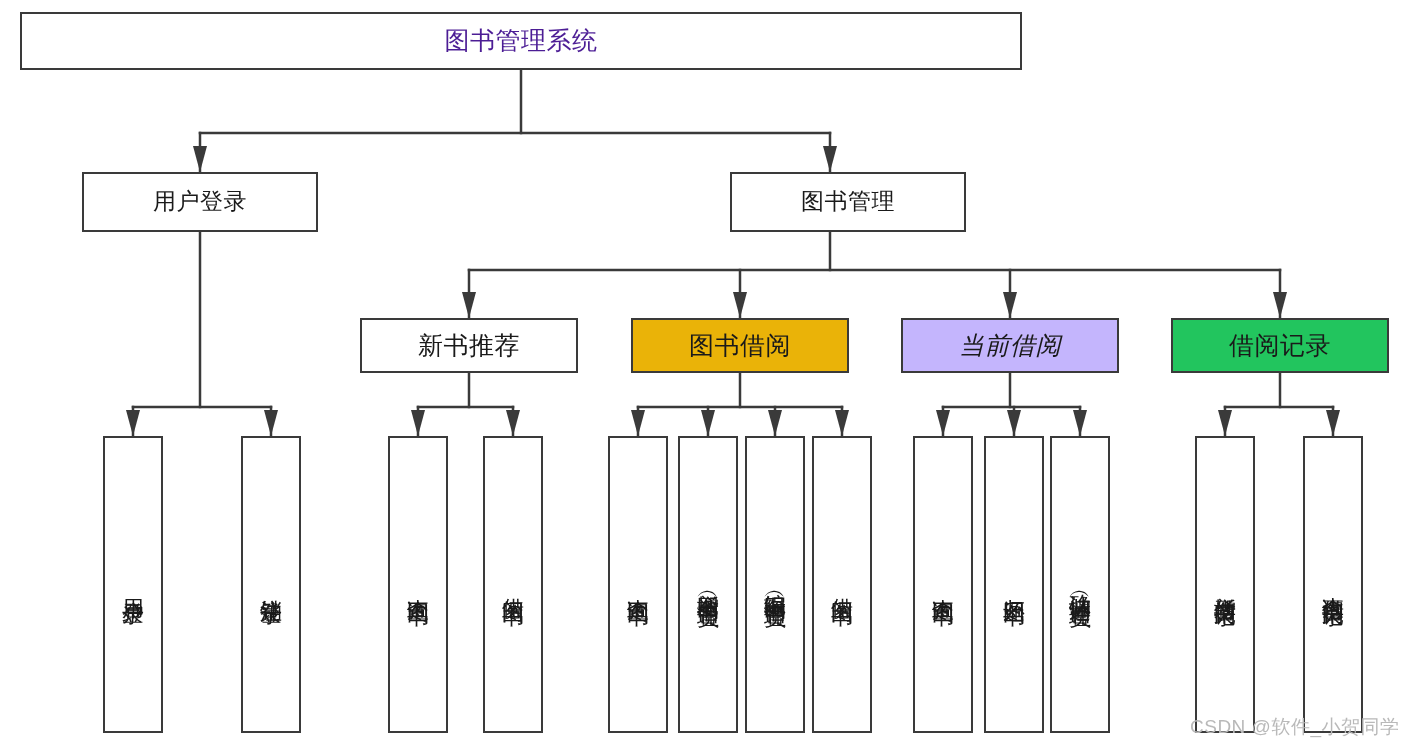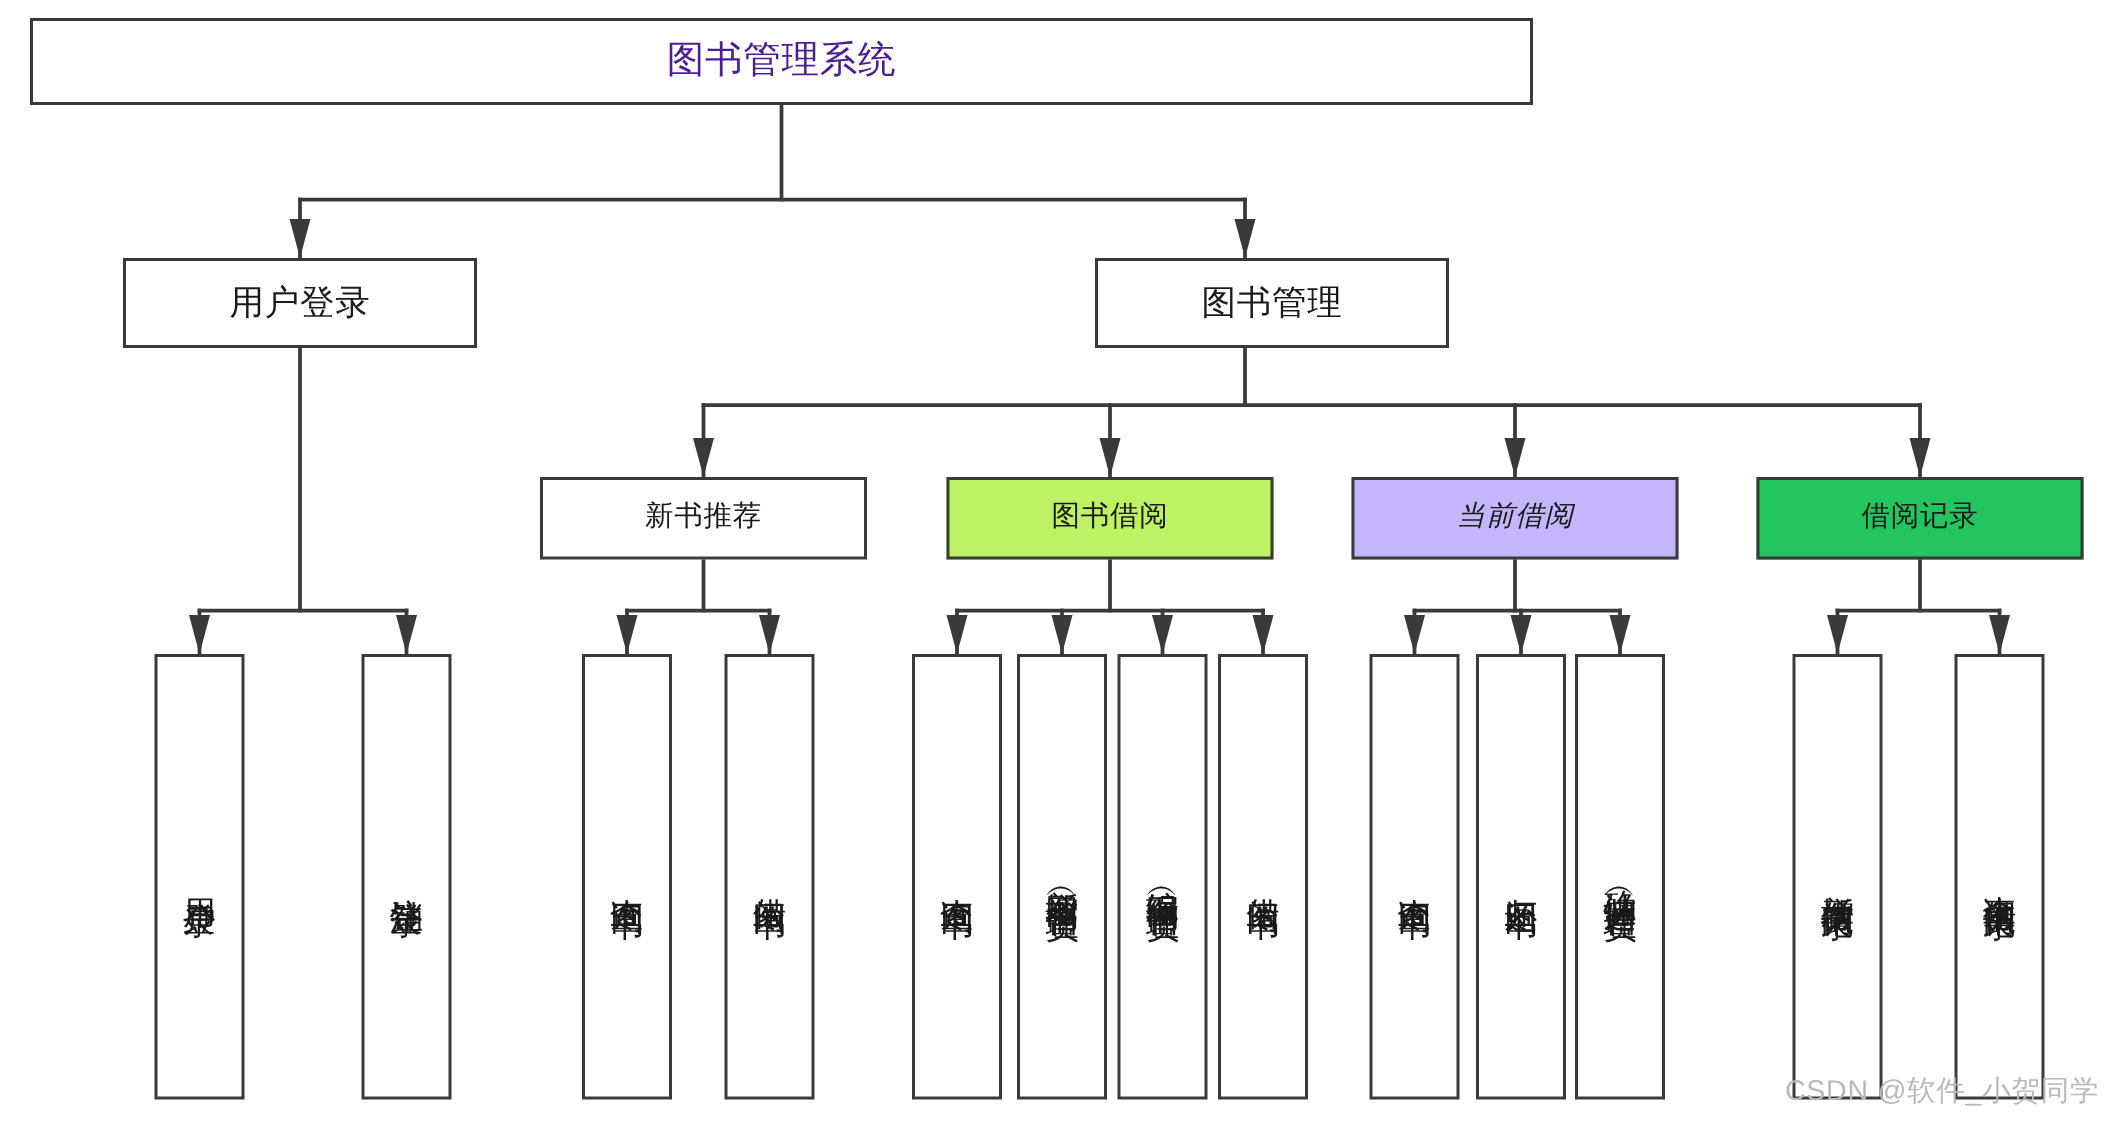--- a/index.html
+++ b/index.html
@@ -51,21 +51,21 @@
     white-space: pre;
   }
   .node.vertical .node-label {
     writing-mode: vertical-rl;
     text-orientation: upright;
     letter-spacing: 2px;
     line-height: 1.0;
   }
   .level-0 { font-size: 25px; }
   .level-1 { font-size: 23px; }
-  .level-2 { font-size: 19px; }
+  .level-2 { font-size: 25px; }
   .leaf    { font-size: 22px; }
   .watermark {
     position: absolute;
     color: #b9b9b9;
     font-size: 19px;
     letter-spacing: 0.5px;
     white-space: nowrap;
     user-select: none;
   }
 </style>
@@ -133,21 +133,21 @@
       </div>
       <div class="node horizontal level-1" style="left: 82px; top: 172px; width: 236px; height: 60px; border-color: rgb(58, 58, 58); background: rgb(255, 255, 255); color: rgb(26, 26, 26);">
         <span class="node-label">用户登录</span>
       </div>
       <div class="node horizontal level-1" style="left: 712px; top: 172px; width: 236px; height: 60px; border-color: rgb(58, 58, 58); background: rgb(255, 255, 255); color: rgb(26, 26, 26); margin-left: 18px;">
         <span class="node-label">图书管理</span>
       </div>
       <div class="node horizontal level-2" style="left: 360px; top: 318px; width: 218px; height: 55px; border-color: rgb(58, 58, 58); background: rgb(255, 255, 255); color: rgb(26, 26, 26);">
         <span class="node-label">新书推荐</span>
       </div>
-      <div class="node horizontal level-2" style="left: 631px; top: 318px; width: 218px; height: 55px; border-color: rgb(58, 58, 58); background: #bef264; color: rgb(26, 26, 26);">
+      <div class="node horizontal level-2" style="left: 631px; top: 318px; width: 218px; height: 55px; border-color: rgb(58, 58, 58); background: #eab308; color: rgb(26, 26, 26);">
         <span class="node-label">图书借阅</span>
       </div>
       <div class="node horizontal level-2" style="left: 901px; top: 318px; width: 218px; height: 55px; border-color: rgb(58, 58, 58); background: #c4b5fd; color: rgb(26, 26, 26); font-style: italic;">
         <span class="node-label">当前借阅</span>
       </div>
       <div class="node horizontal level-2" style="left: 1171px; top: 318px; width: 218px; height: 55px; border-color: rgb(58, 58, 58); background: #22c55e; color: rgb(26, 26, 26);">
         <span class="node-label">借阅记录</span>
       </div>
       <div class="node vertical leaf" style="left: 103px; top: 436px; width: 60px; height: 297px; border-color: rgb(58, 58, 58); background: rgb(255, 255, 255); color: rgb(26, 26, 26);">
         <span class="node-label">用户登录</span>

